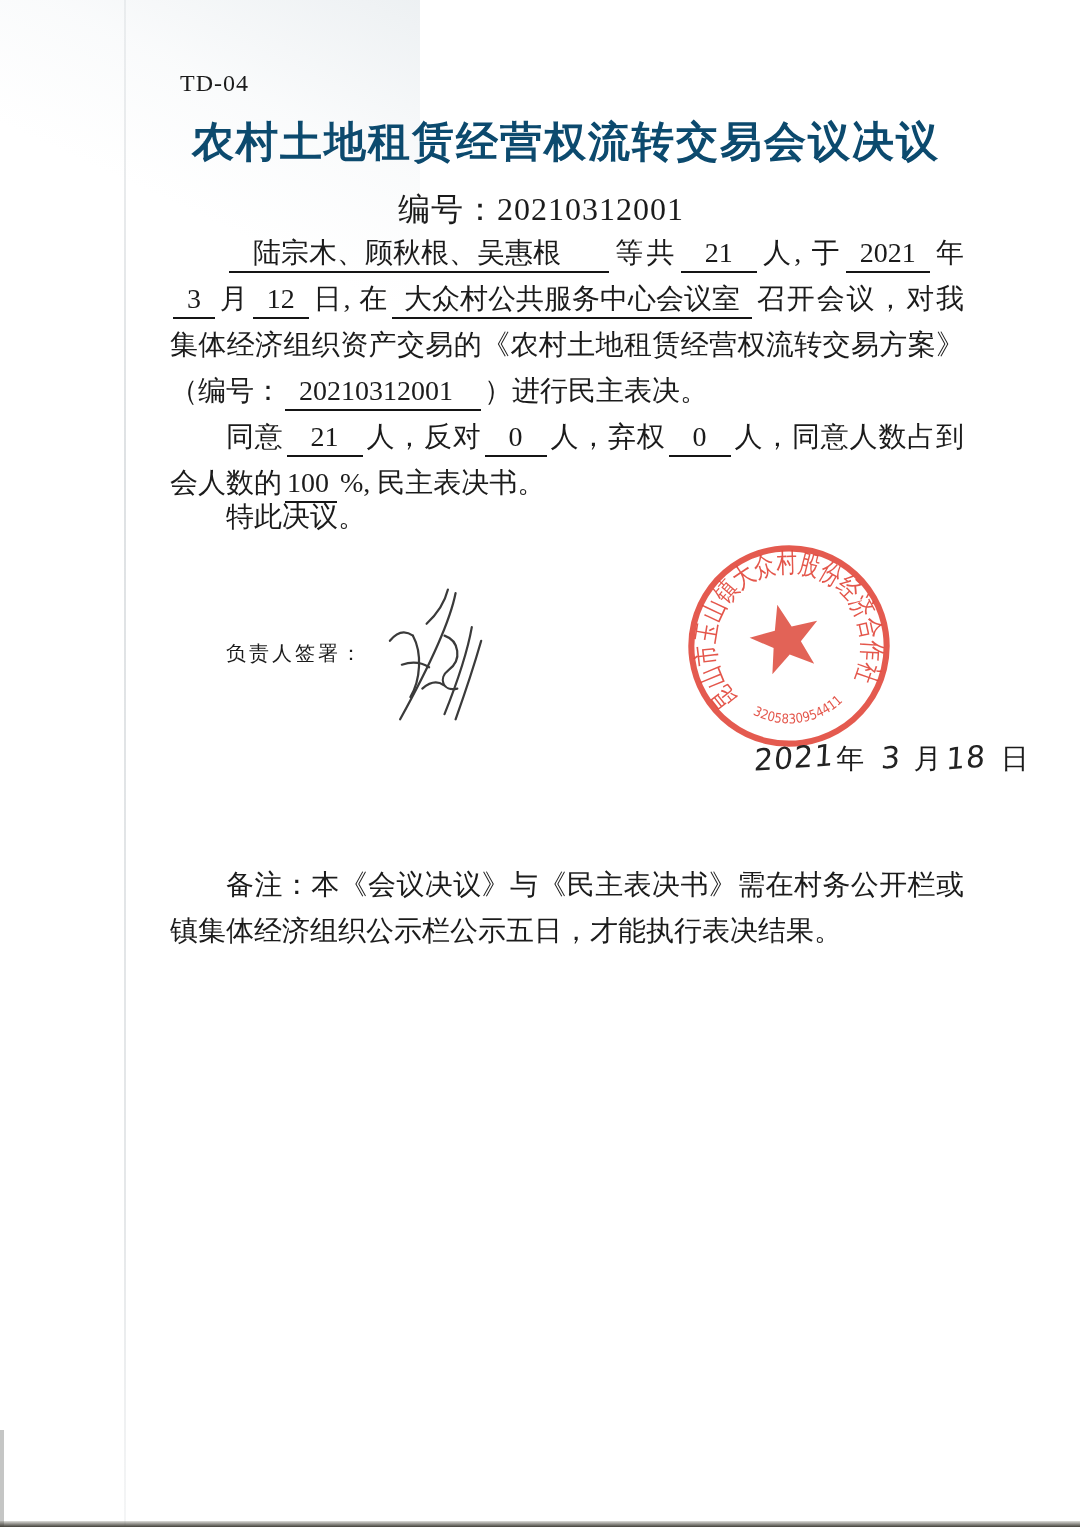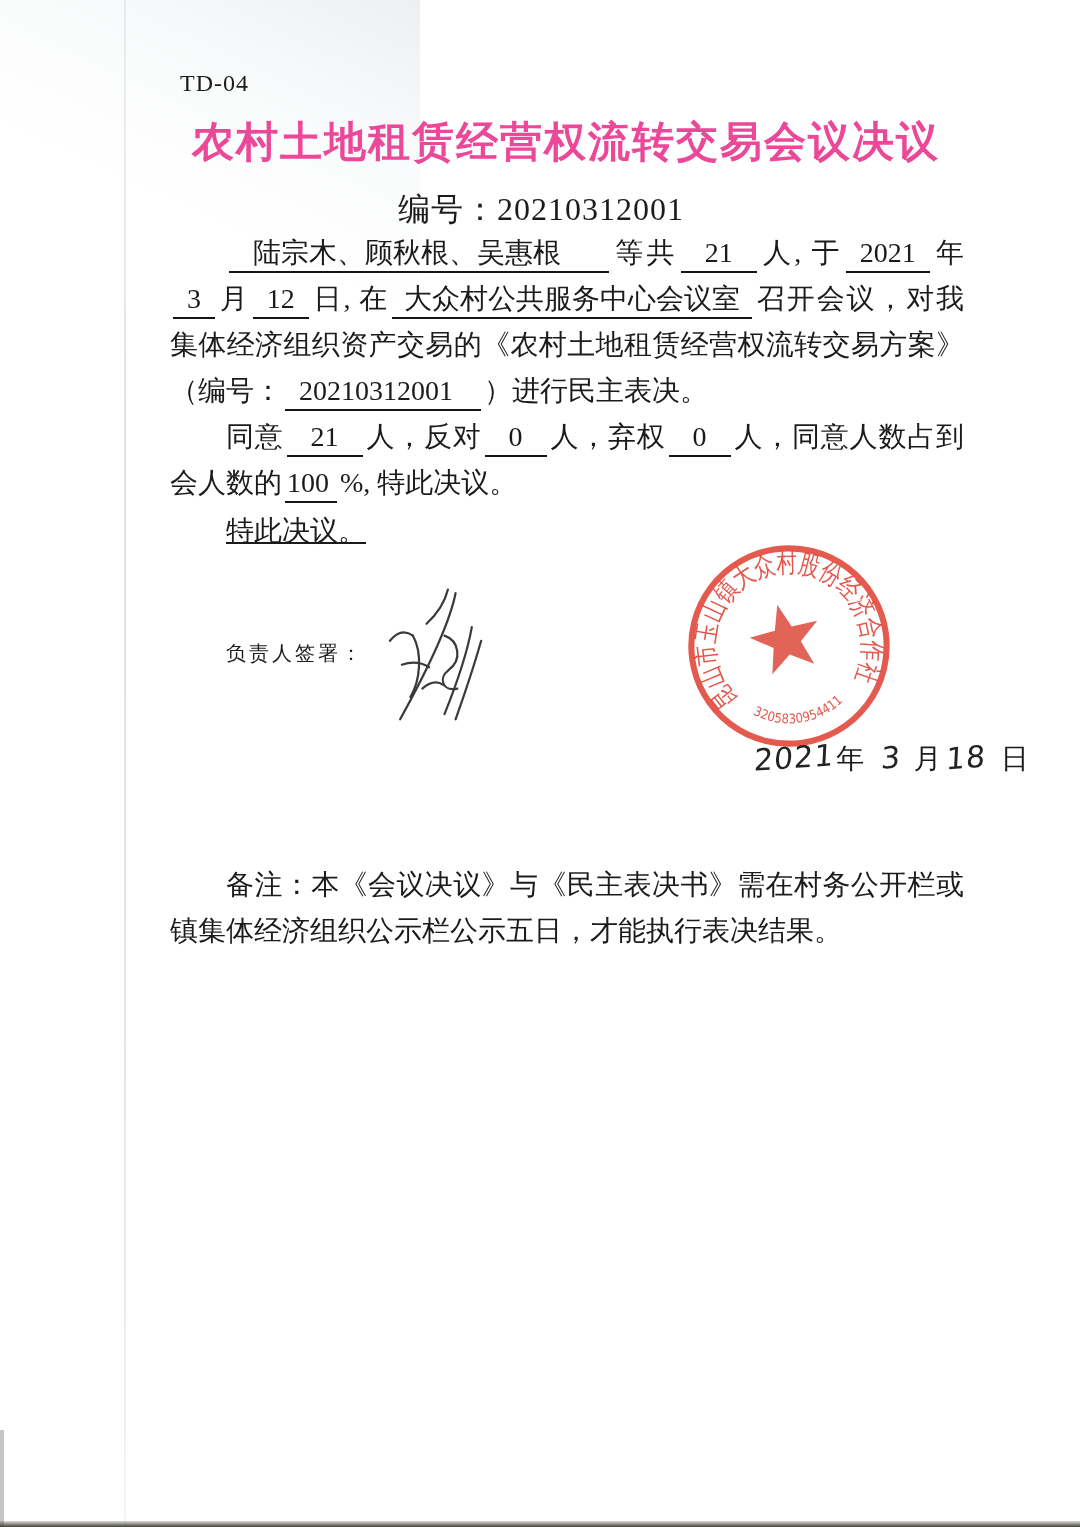--- a/index.html
+++ b/index.html
@@ -39,35 +39,35 @@
 
   .form-code {
     position: absolute; left: 180px; top: 70px;
     font-size: 24px; letter-spacing: 1px;
   }
   .title {
     position: absolute; left: 170px; top: 114px; width: 792px;
     text-align: center;
     font-family: "Liberation Sans", "DejaVu Sans", sans-serif;
     font-weight: 700; font-size: 42px; letter-spacing: 2px;
-    color: #ec4899;
+    color: #0c4a6e;
   }
   .doc-number {
     position: absolute; left: 398px; top: 188px;
     font-size: 32px; letter-spacing: 1px;
   }
   .para {
     position: absolute; left: 170px; width: 794px;
     font-size: 28px; line-height: 46px;
     text-align: justify;
     color: #1b1b1b;
   }
   .para1 { top: 230px; text-indent: 2em; }
   .para2 { top: 414px; text-indent: 2em; }
-  .para3 { top: 508px; text-indent: 2em; text-decoration: underline; }
+  .para3 { top: 494px; text-indent: 2em; }
   .note  { top: 862px; text-indent: 2em; }
 
   .blank {
     border-bottom: 2px solid #151515;
     display: inline-block;
     text-indent: 0;
     line-height: 36px;
     margin: 0 3px;
     text-align: center;
   }
@@ -125,21 +125,21 @@
   <div class="scan-vline"></div>
 
   <div class="form-code">TD-04</div>
 
   <h1 class="title">农村土地租赁经营权流转交易会议决议</h1>
 
   <div class="doc-number">编号：20210312001</div>
 
   <p class="para para1"><span class="blank names">陆宗木、顾秋根、吴惠根</span><span>等共</span><span class="blank wide">21</span><span>人, 于</span><span class="blank med">2021</span><span>年</span><span class="blank med">3</span><span>月</span><span class="blank med">12</span><span>日, 在</span><span class="blank loc">大众村公共服务中心会议室</span><span>召开会议，对我集体经济组织资产交易的《农村土地租赁经营权流转交易方案》（编号：</span><span class="blank plan">20210312001</span><span>）进行民主表决。</span></p>
 
-  <p class="para para2"><span>同意</span><span class="blank wide">21</span><span>人，反对</span><span class="blank wide">0</span><span>人，弃权</span><span class="blank wide">0</span><span>人，同意人数占到会人数的</span><span class="blank pct">100</span><span>%, 特此决议。</span></p>
+  <p class="para para2"><span>同意</span><span class="blank wide">21</span><span>人，反对</span><span class="blank wide">0</span><span>人，弃权</span><span class="blank wide">0</span><span>人，同意人数占到会人数的</span><span class="blank pct">100</span><span>%, 民主表决书。</span></p>
 
   <p class="para para3">特此决议。</p>
 
   <div class="sig-row-label">负责人签署：</div>
 
   <svg class="signature-svg" viewBox="0 0 150 170" aria-hidden="true">
     <g fill="none" stroke="#3a3a3a" stroke-width="2.6" stroke-linecap="round">
       <path d="M 96 6 C 92 22 82 36 71 46"></path>
       <path d="M 105 10 C 98 46 72 100 40 158"></path>
       <path d="M 28 66 Q 41 50 55 60"></path>

